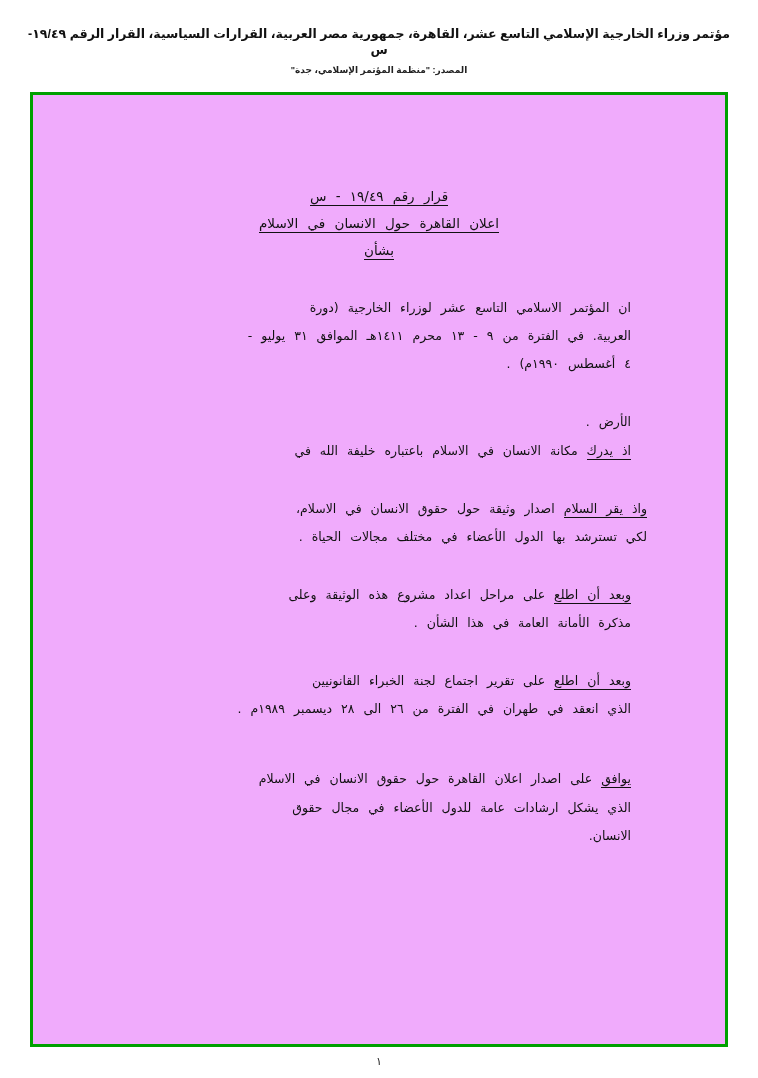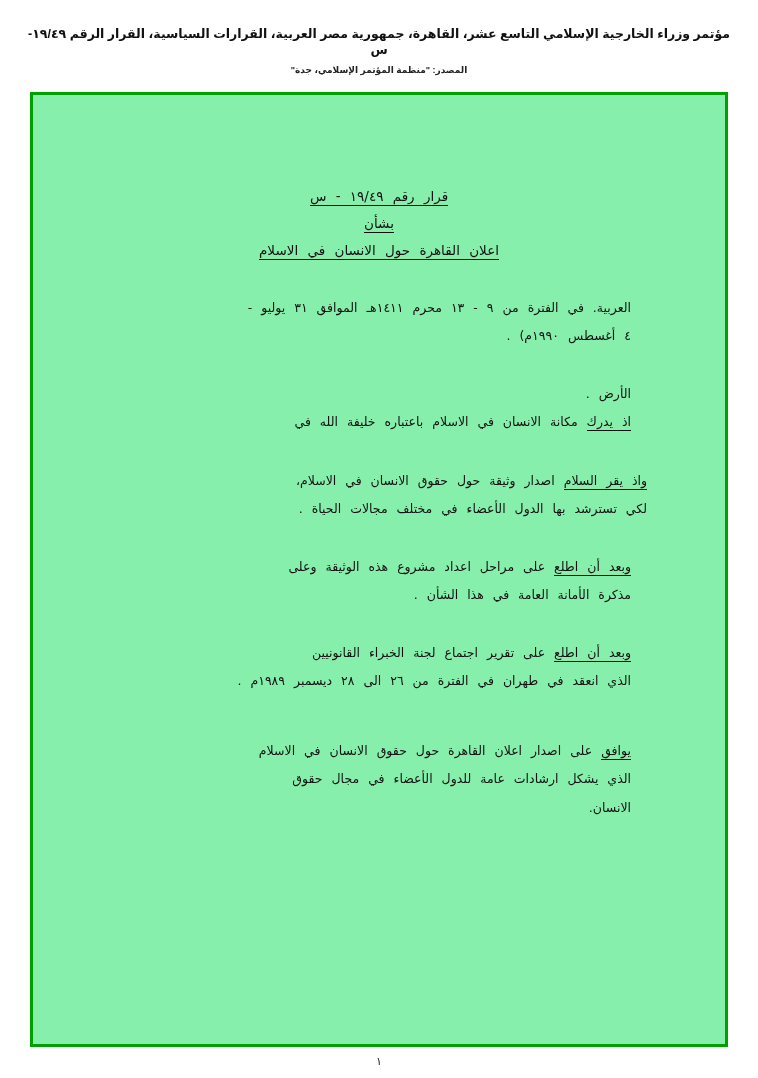--- a/index.html
+++ b/index.html
@@ -45,21 +45,21 @@
   }
 
   
   .frame {
     position: absolute;
     left: 30px;
     top: 92px;
     width: 698px;
     height: 955px;
     border: 3px solid #00a000;
-    background: #86efac;
+    background: #f0abfc;
   }
 
   .content {
     position: relative;
     width: 100%;
     height: 100%;
     padding: 70px 78px 40px 78px;
   }
 
   
@@ -127,30 +127,31 @@
   </div>
 
   <div class="frame">
     <div class="content tw">
 
       <div class="heading-block">
         <div class="heading-line">
           <span class="u">قرار رقم ١٩/٤٩ - س</span>
         </div>
         <div class="heading-line">
-          <span class="u">بشأن</span>
+          <span class="u">اعلان القاهرة حول الانسان في الاسلام</span>
         </div>
         <div class="heading-line">
-          <span class="u">اعلان القاهرة حول الانسان في الاسلام</span>
+          <span class="u">بشأن</span>
         </div>
       </div>
 
       <div class="body-block">
 
         <div class="para indent para-gap-lg">
+          <span class="line">ان المؤتمر الاسلامي التاسع عشر لوزراء الخارجية (دورة</span>
           <span class="line">العربية. في الفترة من ٩ - ١٣ محرم ١٤١١هـ الموافق ٣١ يوليو -</span>
           <span class="line">٤ أغسطس ١٩٩٠م) .</span>
         </div>
 
         <div class="para indent para-gap-lg">
           <span class="line">الأرض .</span>
           <span class="line"><span class="u">اذ يدرك</span> مكانة الانسان في الاسلام باعتباره خليفة الله في</span>
         </div>
 
         <div class="para para-gap-lg">

